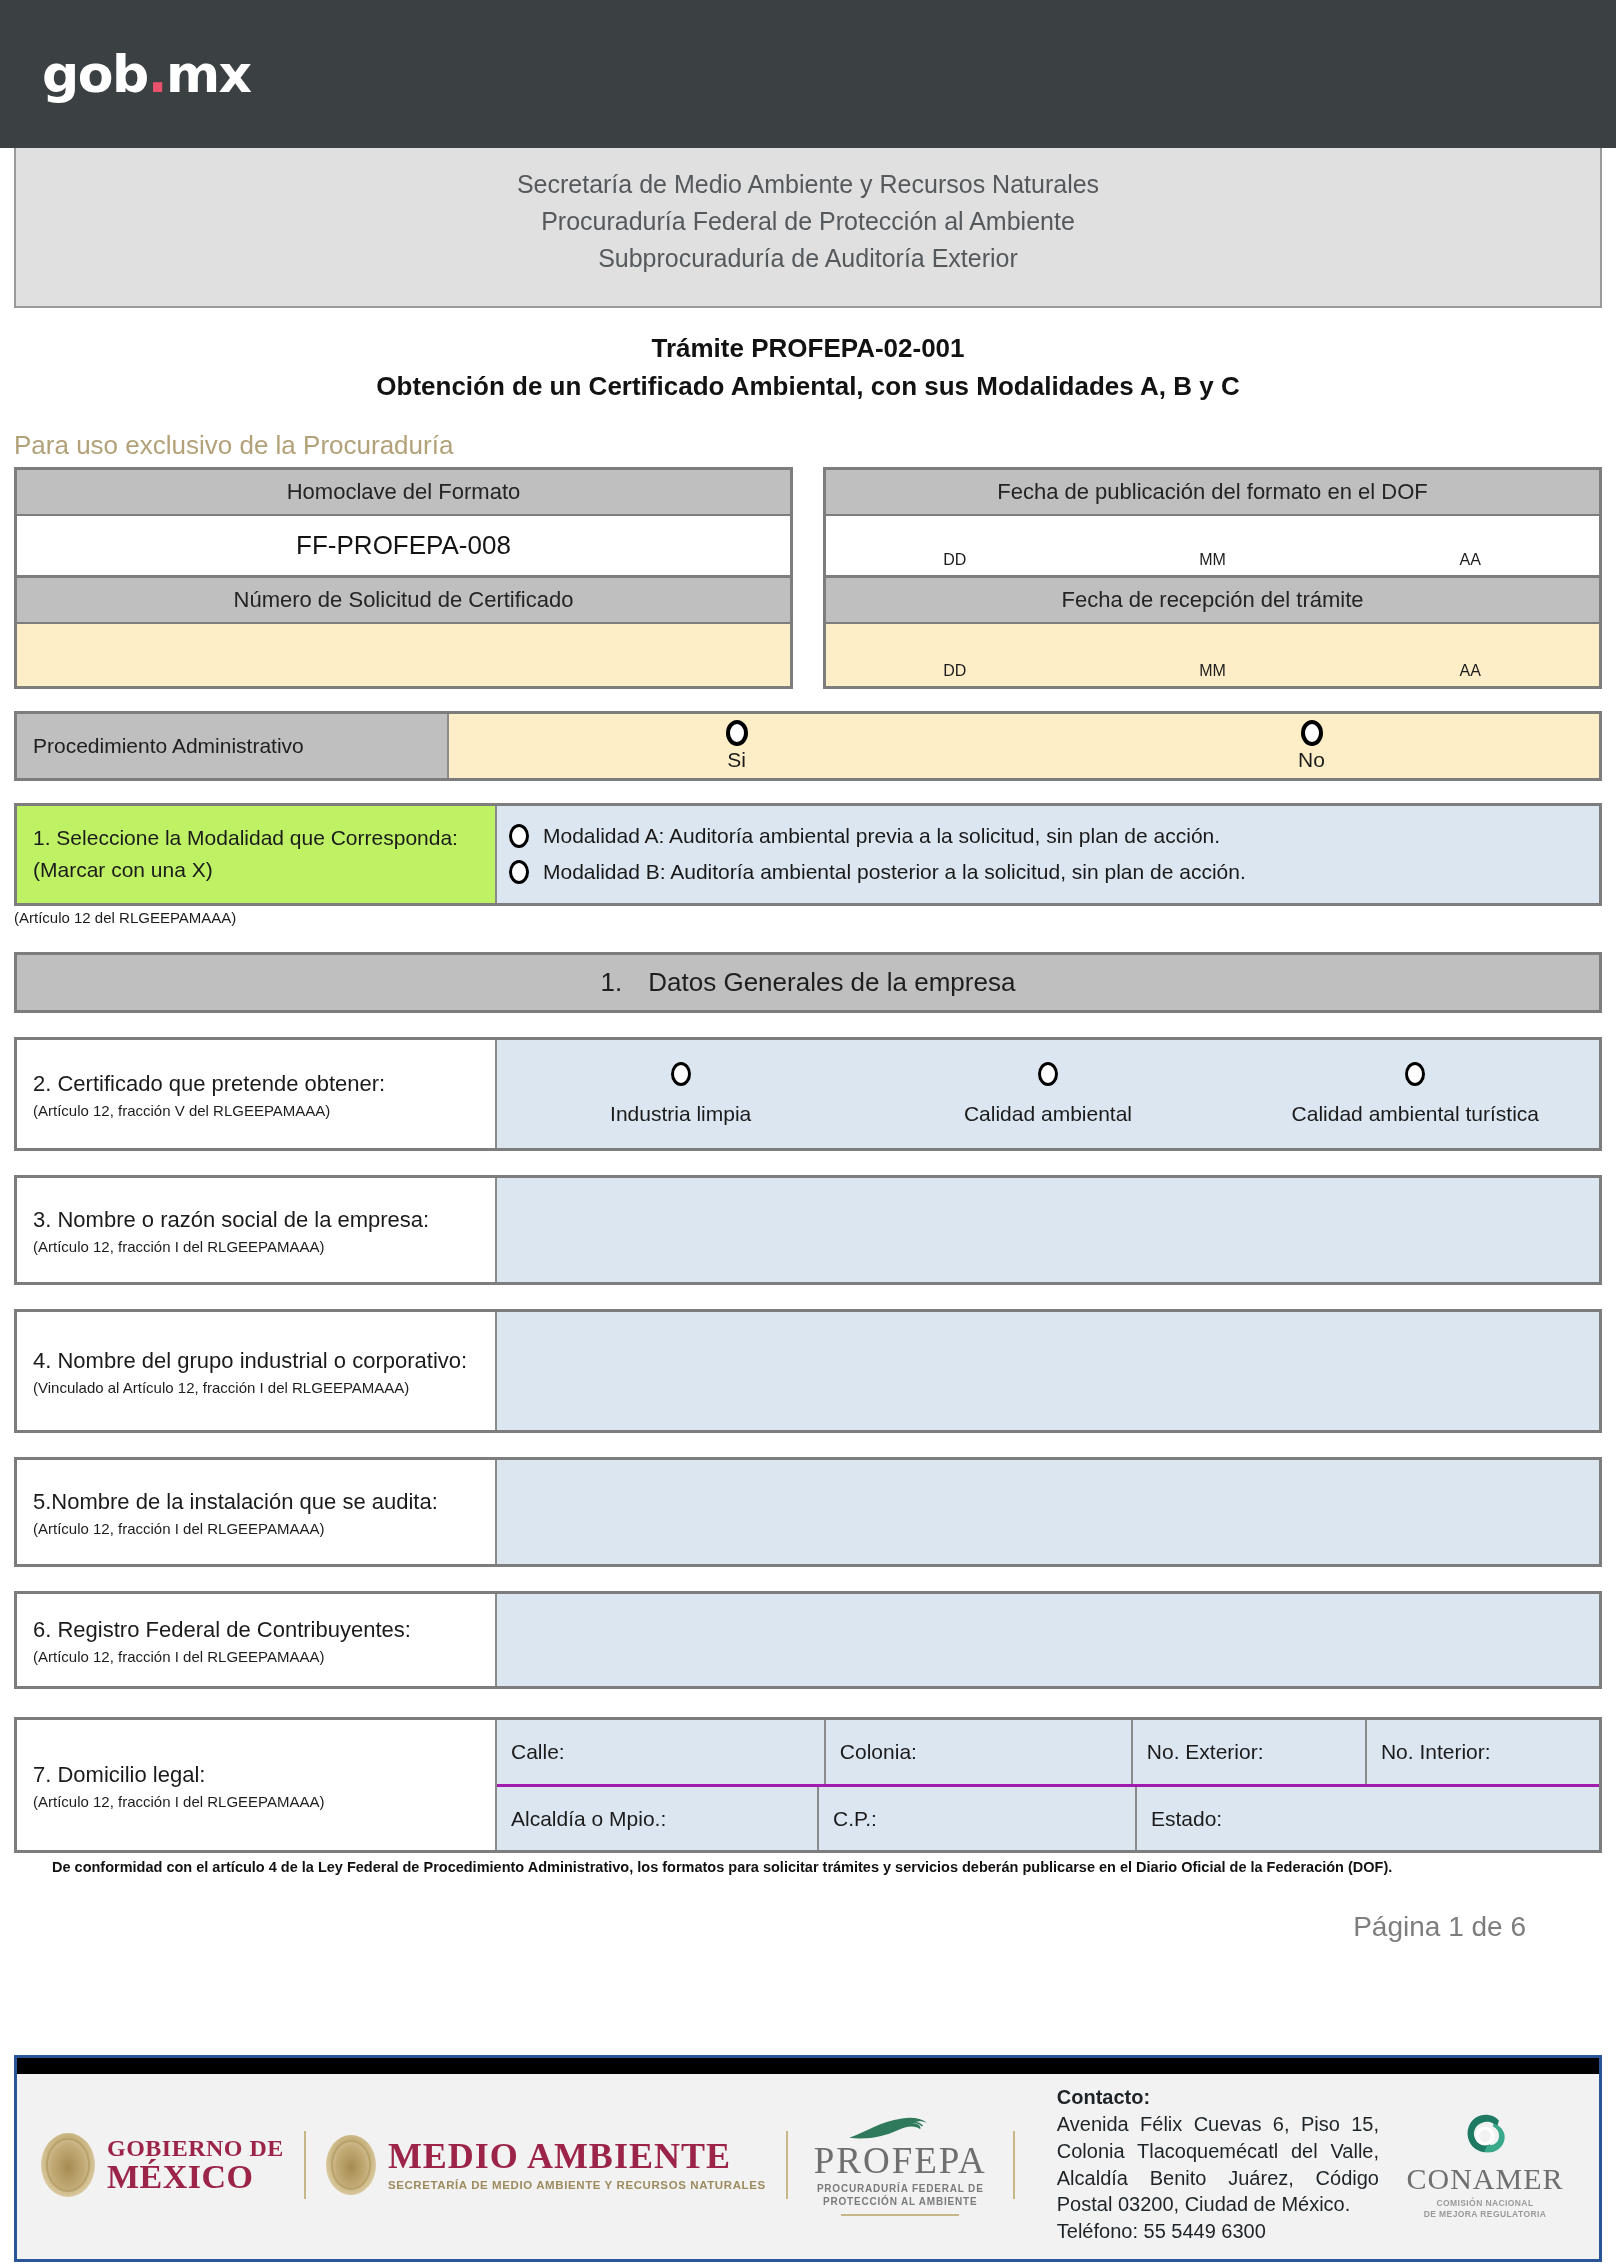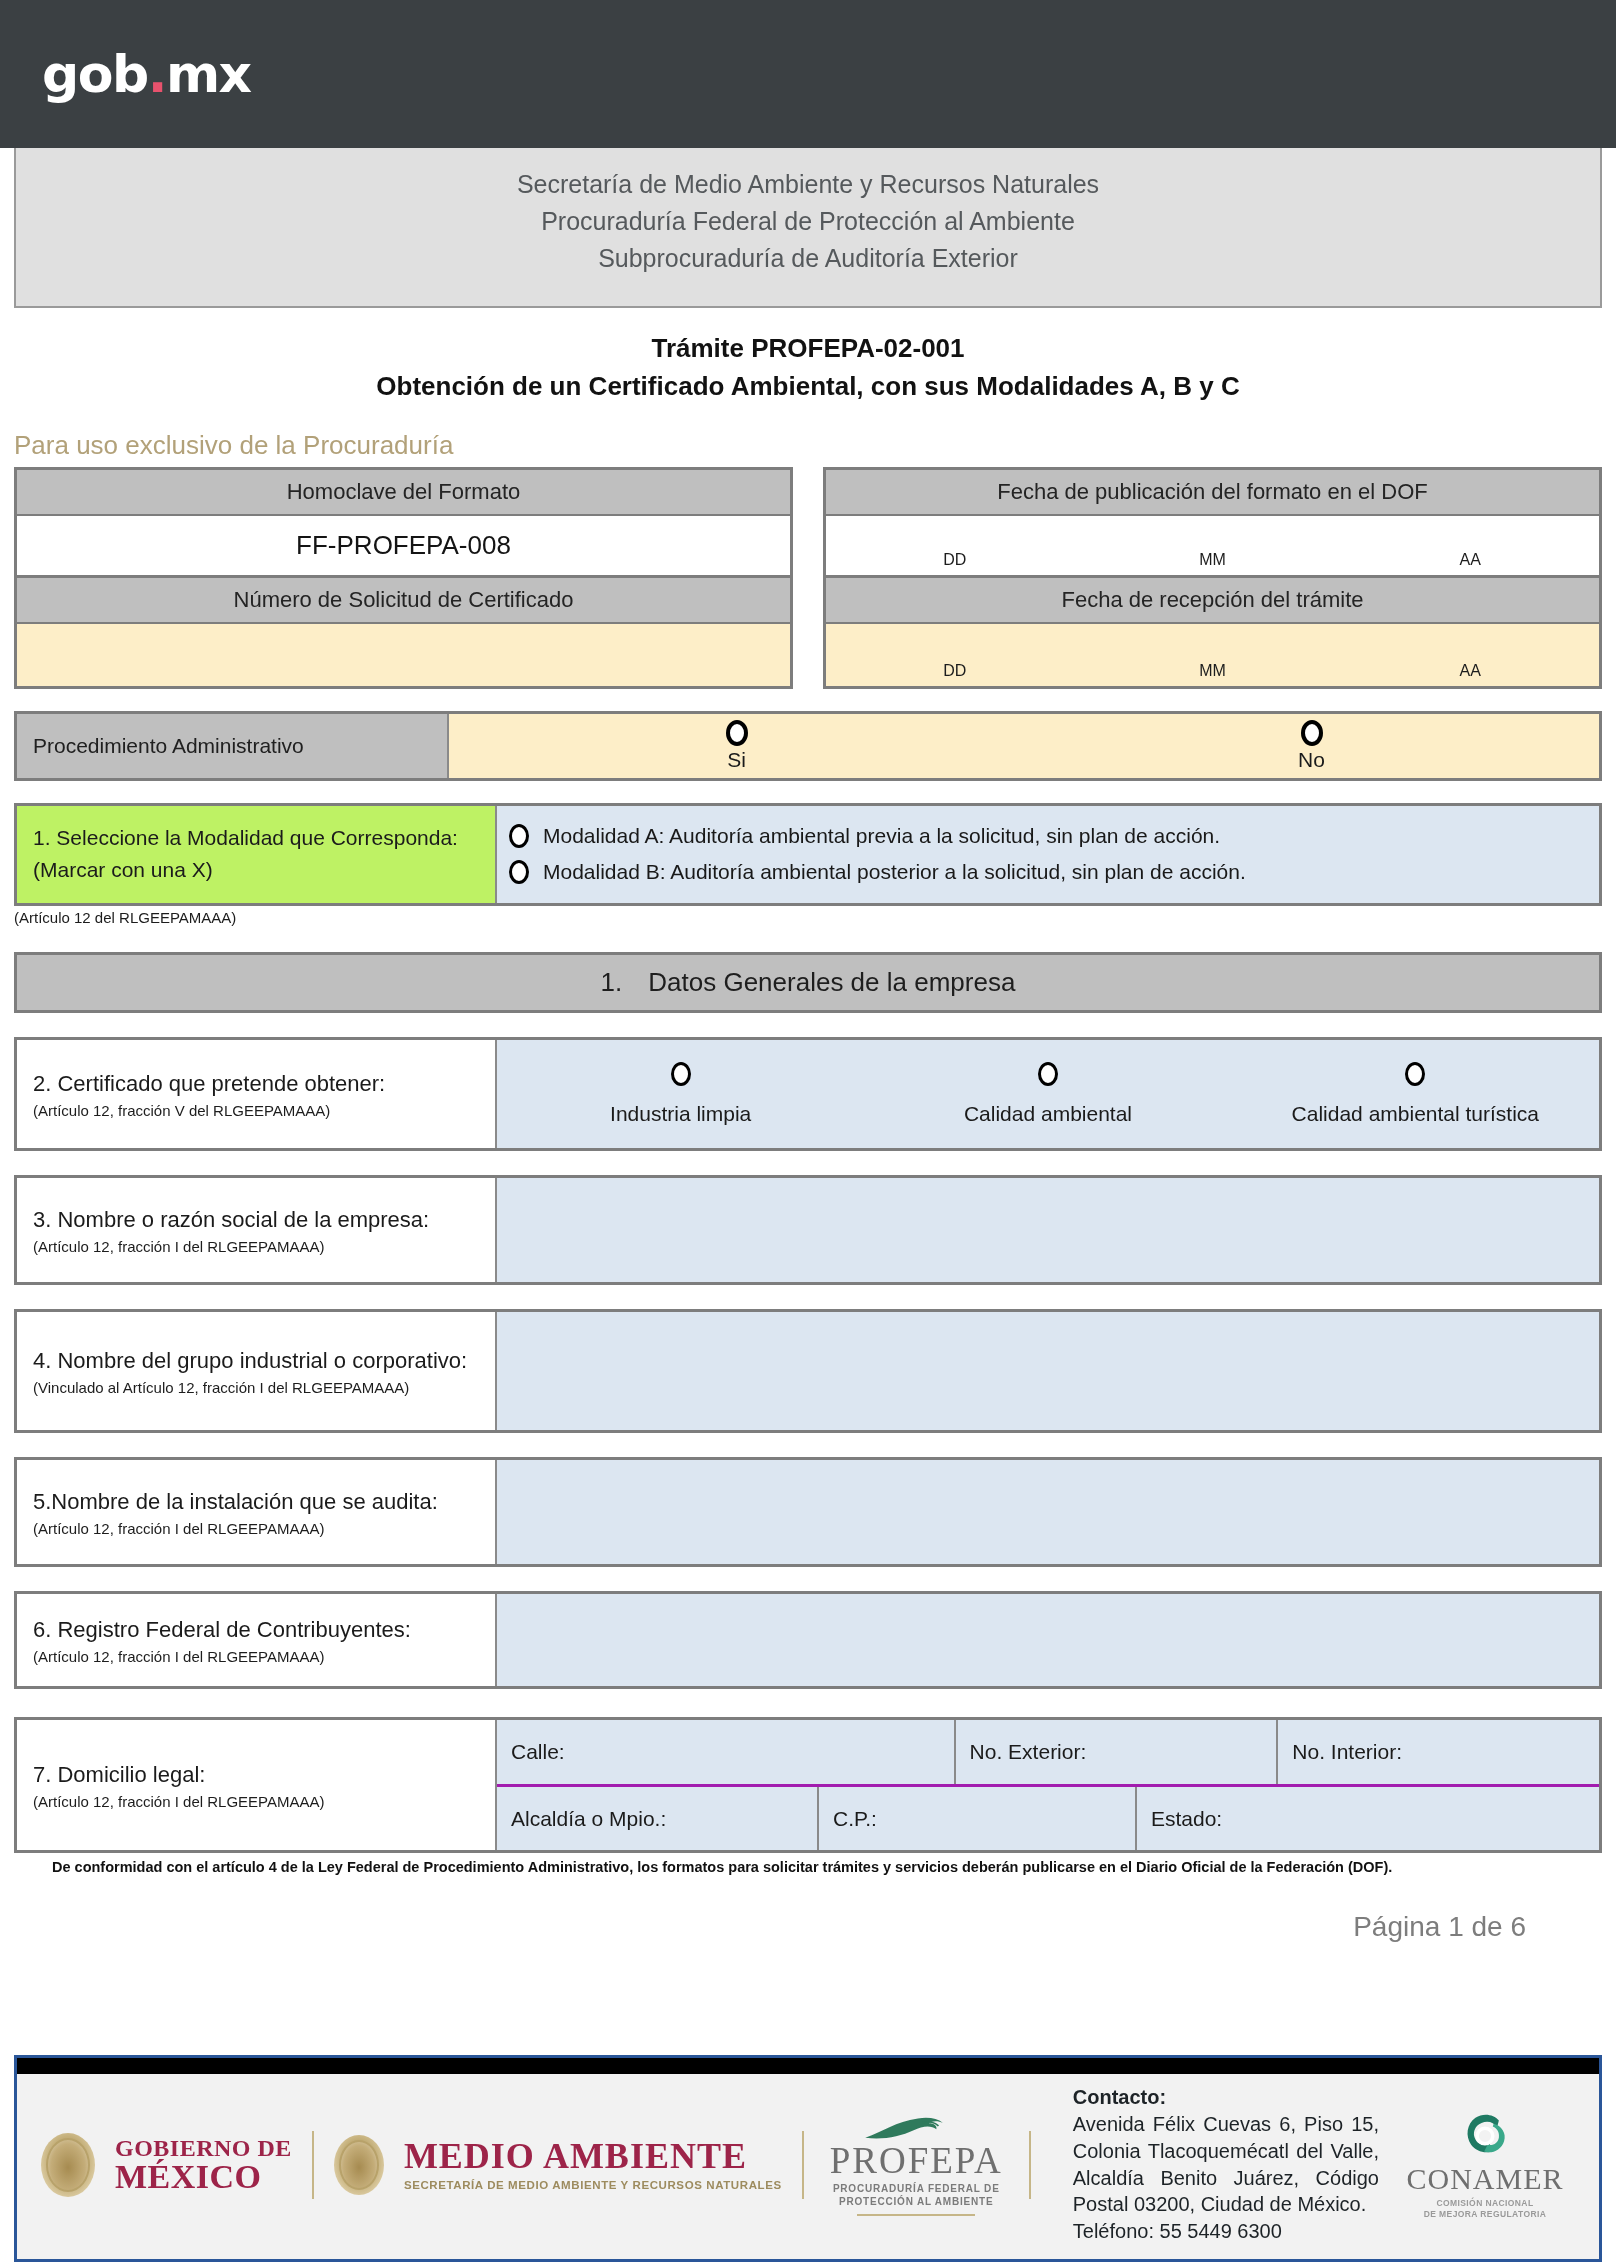--- a/index.html
+++ b/index.html
@@ -226,21 +226,21 @@
     position:absolute; left:14px; right:14px; bottom:6px;
     border:3px solid #2a5699;
     background:#f2f2f2;
   }
   .footer .blackbar { height:16px; background:#000; }
   .footer .inner {
     display:flex; align-items:center;
     padding:10px 14px 14px 24px;
     gap:6px;
   }
-  .logo-gob { display:flex; align-items:center; gap:20px; }
+  .logo-gob { display:flex; align-items:center; gap:12px; }
   .eagle {
     width:54px; height:64px; border-radius:50%;
     background:radial-gradient(ellipse at 50% 45%, #c9b37e 0%, #bfa971 45%, #d8c79c 70%, #efe7d3 100%);
     position:relative;
     flex:none;
   }
   .eagle::after{
     content:""; position:absolute; inset:5px;
     border-radius:50%;
     border:2px solid #b8a26a;
@@ -432,20 +432,21 @@
 </div>
 
 <div class="frow" style="height:136px;margin-top:28px">
   <div class="lab">
     <div class="t1">7. Domicilio legal:</div>
     <div class="t2">(Artículo 12, fracción I del RLGEEPAMAAA)</div>
   </div>
   <div class="dom-right">
     <div class="dom-line top">
       <div class="dom-cell" style="flex:2.05">Calle:</div>
+      <div class="dom-cell" style="flex:1.9">Colonia:</div>
       <div class="dom-cell" style="flex:1.4">No. Exterior:</div>
       <div class="dom-cell" style="flex:1.4">No. Interior:</div>
     </div>
     <div class="dom-line">
       <div class="dom-cell" style="flex:1.48">Alcaldía o Mpio.:</div>
       <div class="dom-cell" style="flex:1.46">C.P.:</div>
       <div class="dom-cell" style="flex:2.2">Estado:</div>
     </div>
   </div>
 </div>

